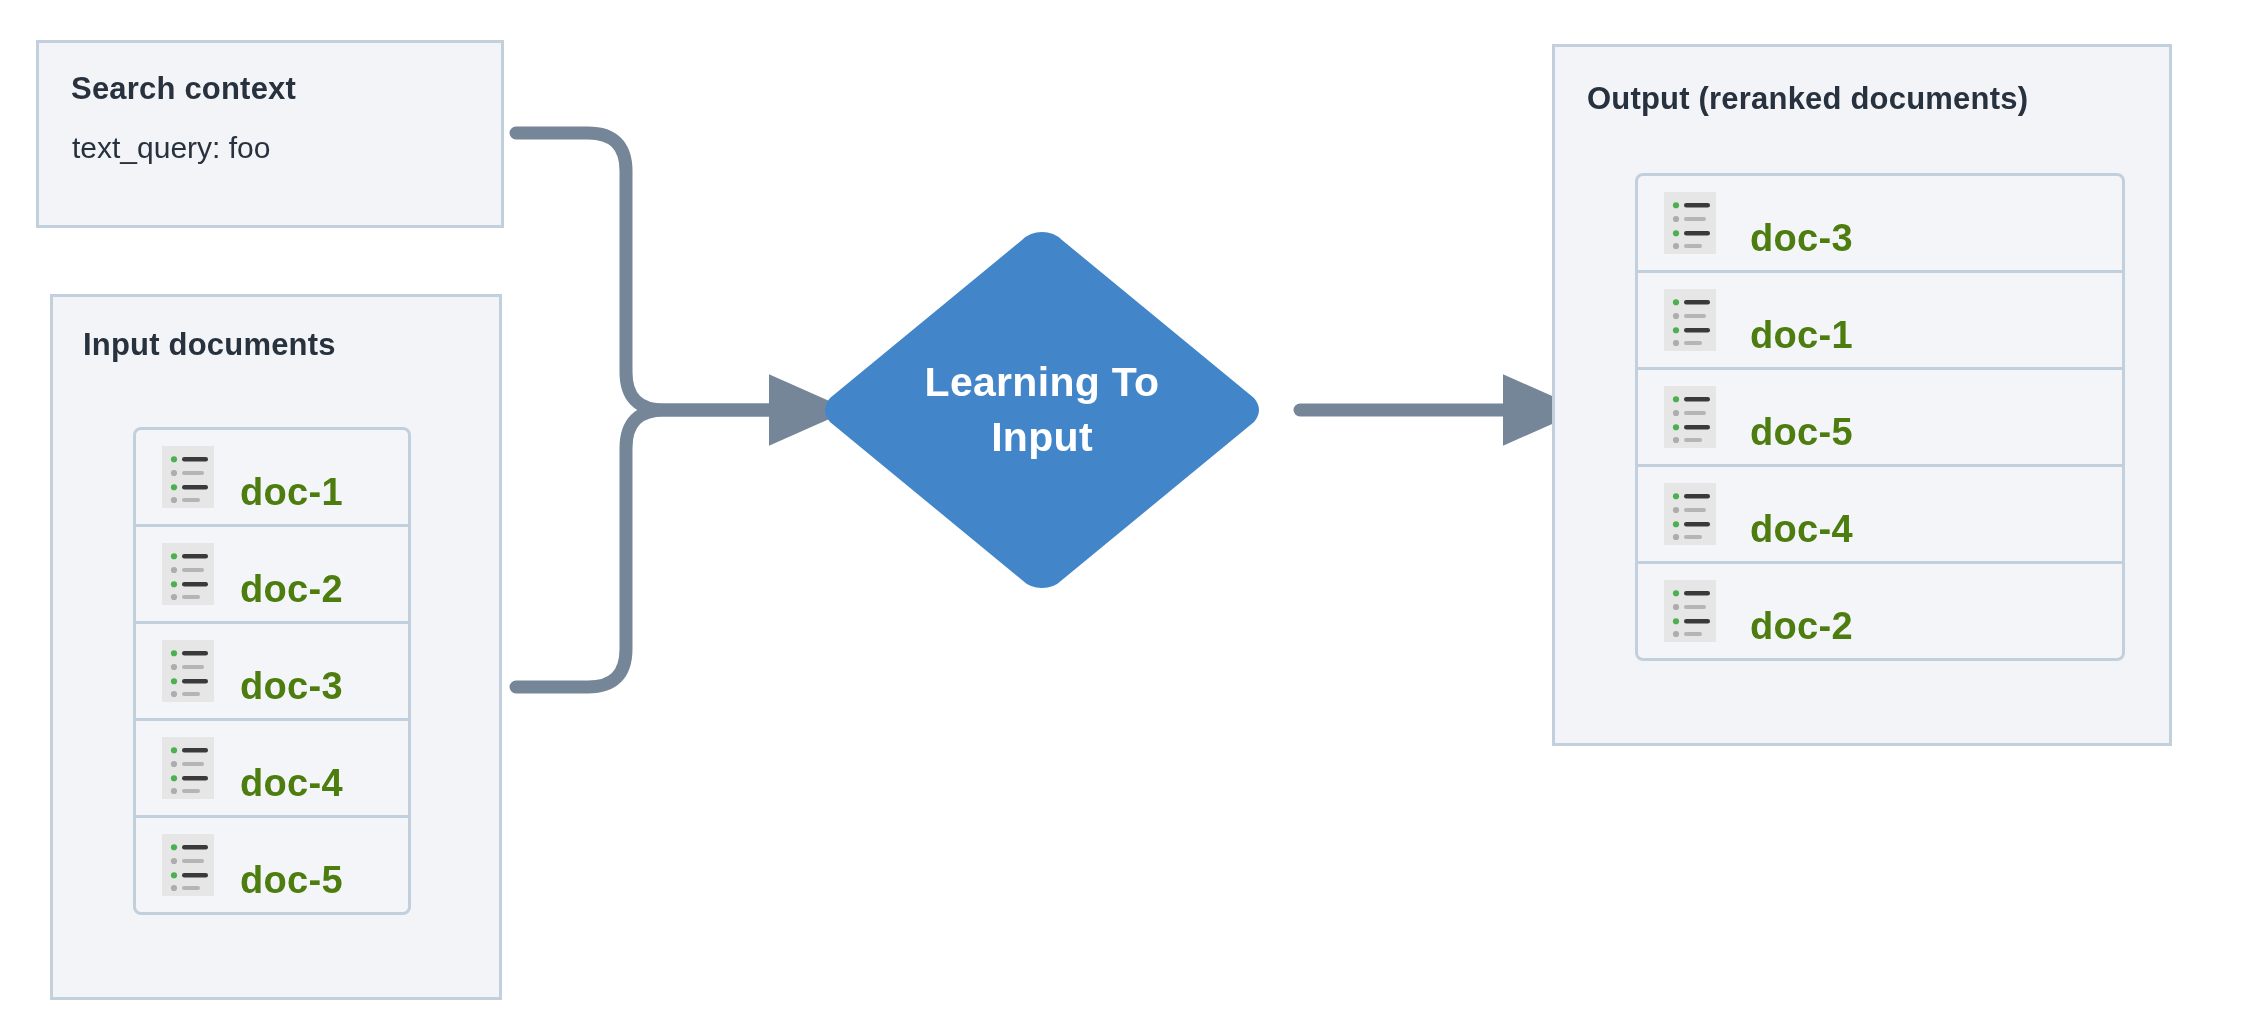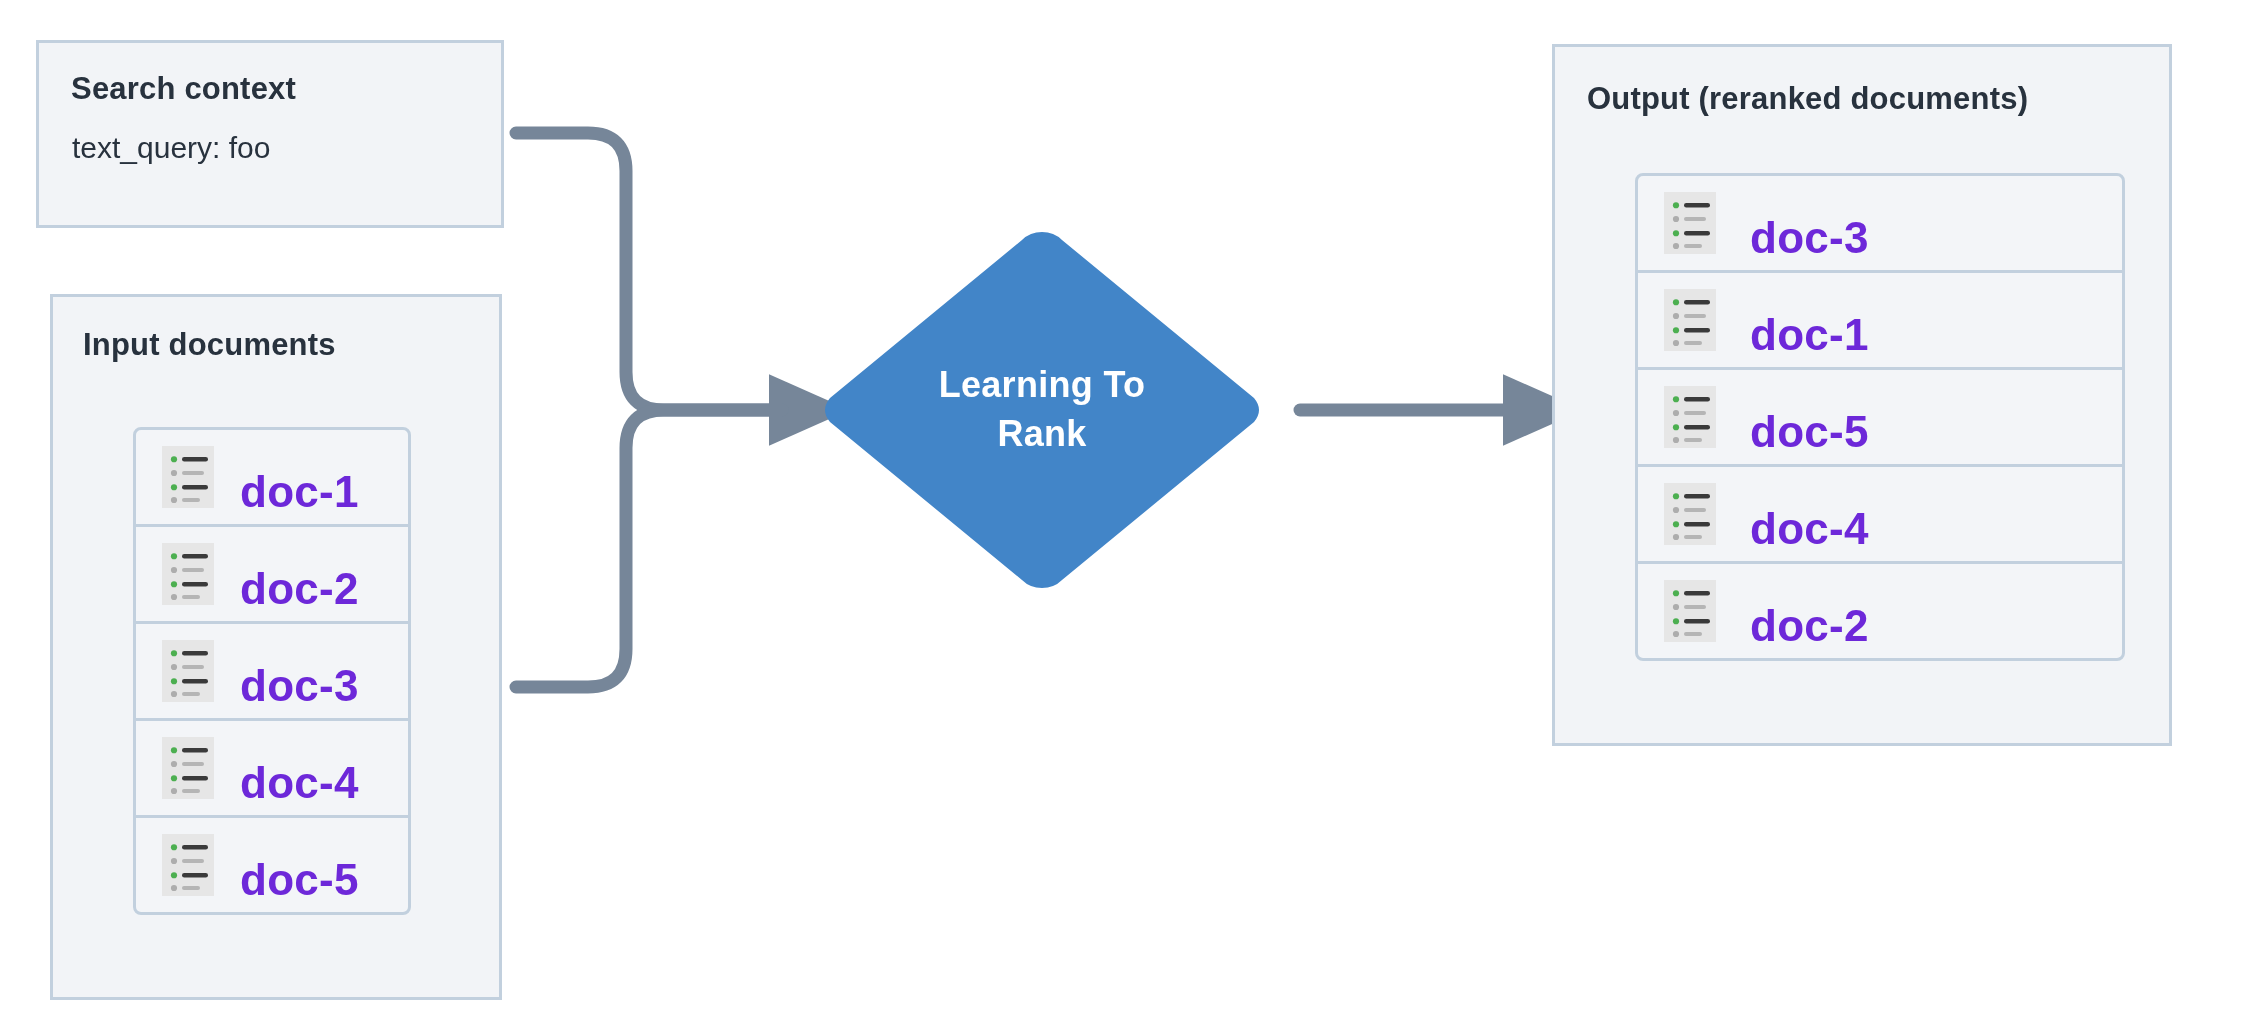--- a/index.html
+++ b/index.html
@@ -126,23 +126,23 @@
   .doc-icon {
     flex: 0 0 auto;
     width: 52px;
     height: 62px;
     margin-left: 26px;
     background: #e6e6e6;
     position: relative;
   }
   .doc-icon svg { display: block; }
   .doc-label {
-    font-size: 44px;
+    font-size: 38px;
     font-weight: bold;
-    color: #6d28d9;
+    color: #4d7c0f;
     margin-left: 26px;
     letter-spacing: 0.3px;
     margin-top: 30px;
   }
   #output-doc-list .doc-label { margin-left: 34px; }
 
   
   #ltr-node {
     position: absolute;
     left: 812px;
@@ -155,21 +155,21 @@
     position: absolute;
     left: 0;
     top: 0;
     width: 460px;
     height: 376px;
     display: flex;
     align-items: center;
     justify-content: center;
     text-align: center;
     color: #ffffff;
-    font-size: 36px;
+    font-size: 41px;
     font-weight: bold;
     line-height: 1.35;
     letter-spacing: 0.3px;
     pointer-events: none;
   }
 
   
   #connectors {
     position: absolute;
     left: 0;
@@ -299,21 +299,21 @@
                Q 242 366 230 366
                Q 218 366 210 358
                L 18 200
                Q 8 188 18 176
                L 210 18
                Q 218 10 230 10 z" fill="#4285c8"></path>
     </svg>
     <div id="ltr-label">
       <span>
         <span>Learning To</span><br>
-        <span>Rank</span>
+        <span>Input</span>
       </span>
     </div>
   </div>
 
   <div class="panel" id="output-panel">
     <div class="panel-title">Output (reranked documents)</div>
     <div class="doc-list" id="output-doc-list">
         <div class="doc-card">
           <span class="doc-icon">
             <svg width="52" height="62" viewBox="0 0 52 62" xmlns="http://www.w3.org/2000/svg">

